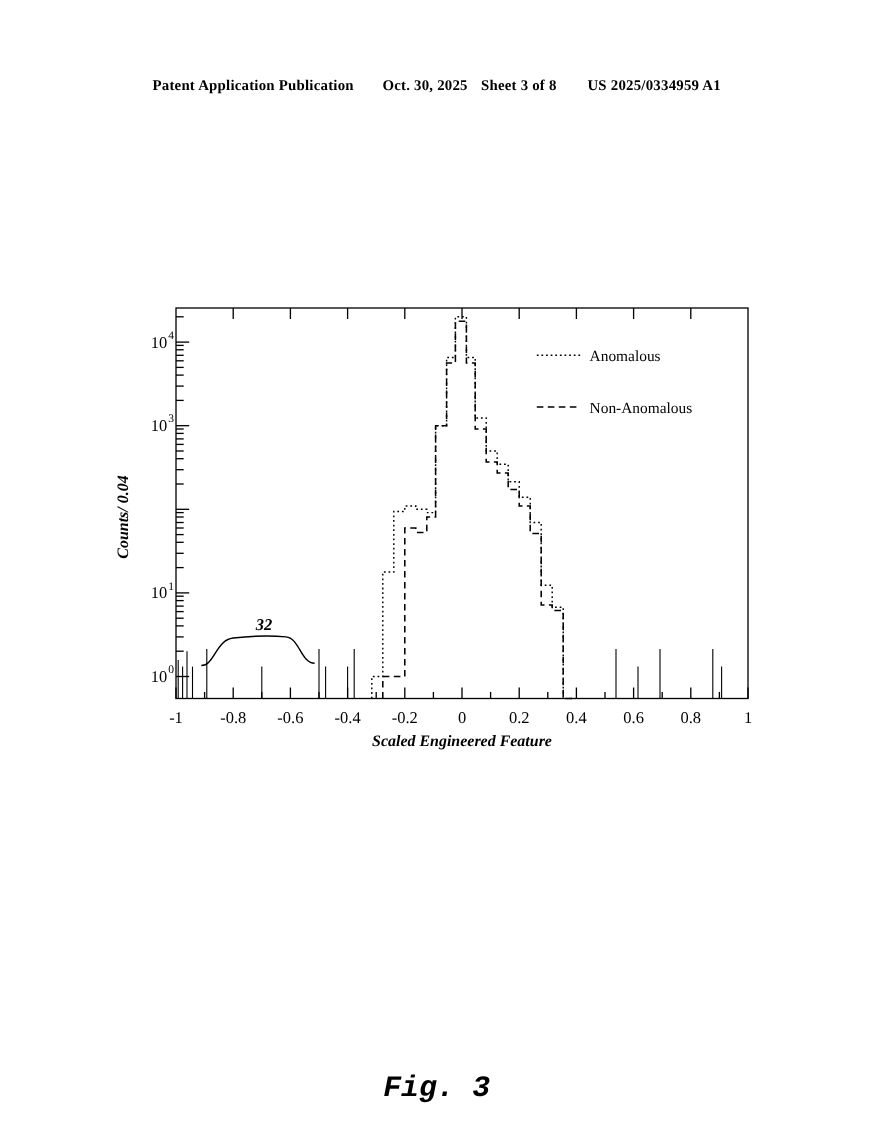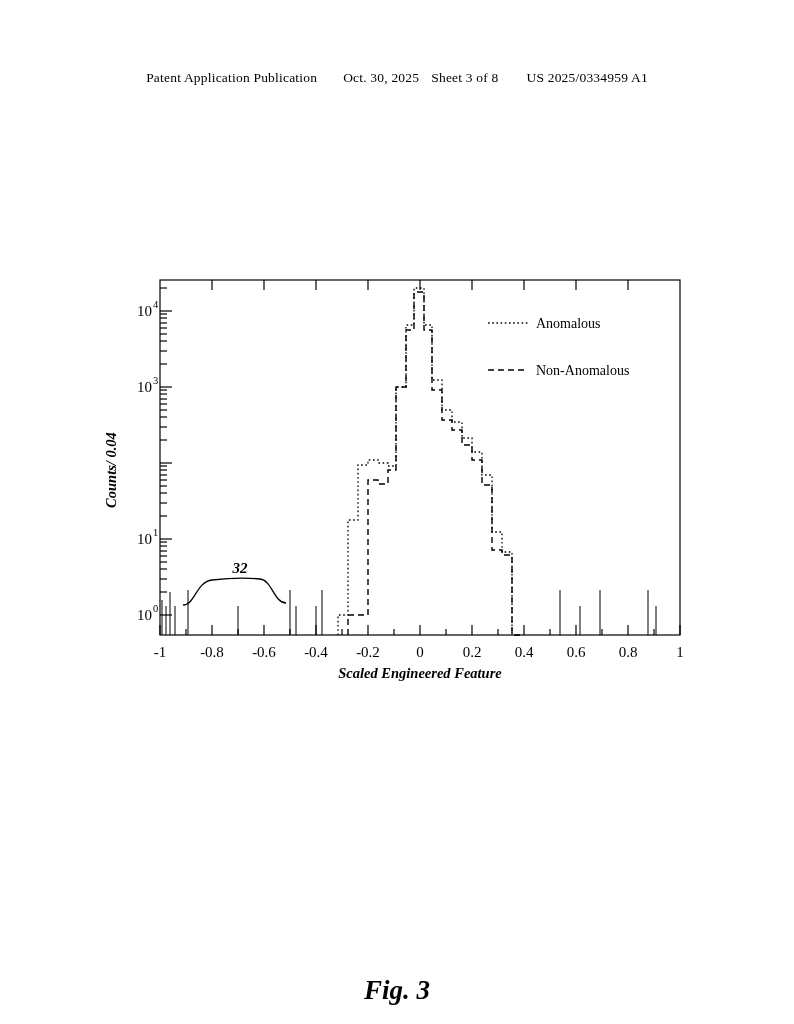--- a/index.html
+++ b/index.html
@@ -17,21 +17,21 @@
   }
 
   
   #patent-header {
     position: absolute;
     top: 70px;
     left: 0;
     width: 794px;
     text-align: center;
     font-family: "Liberation Serif", serif;
-    font-weight: normal;
+    font-weight: bold;
     font-size: 13.5px;
     letter-spacing: 0.2px;
     white-space: nowrap;
   }
   #patent-header .hdr-seg { display: inline-block; }
   #patent-header .gap-a { display: inline-block; width: 26px; }
   #patent-header .gap-b { display: inline-block; width: 12px; }
   #patent-header .gap-c { display: inline-block; width: 28px; }
 
   
@@ -50,21 +50,21 @@
     height: 420px;
   }
   #chart-svg { display: block; }
 
   #fig-caption {
     position: absolute;
     left: 0;
     top: 745px;
     width: 794px;
     text-align: center;
-    font-family: Liberation Serif, serif;
+    font-family: Liberation Mono, monospace;
     font-style: italic;
     font-weight: bold;
     font-size: 27px;
   }
 
   svg text {
     font-family: "Liberation Serif", serif;
   }
   .ticklbl {
     font-size: 15px;

